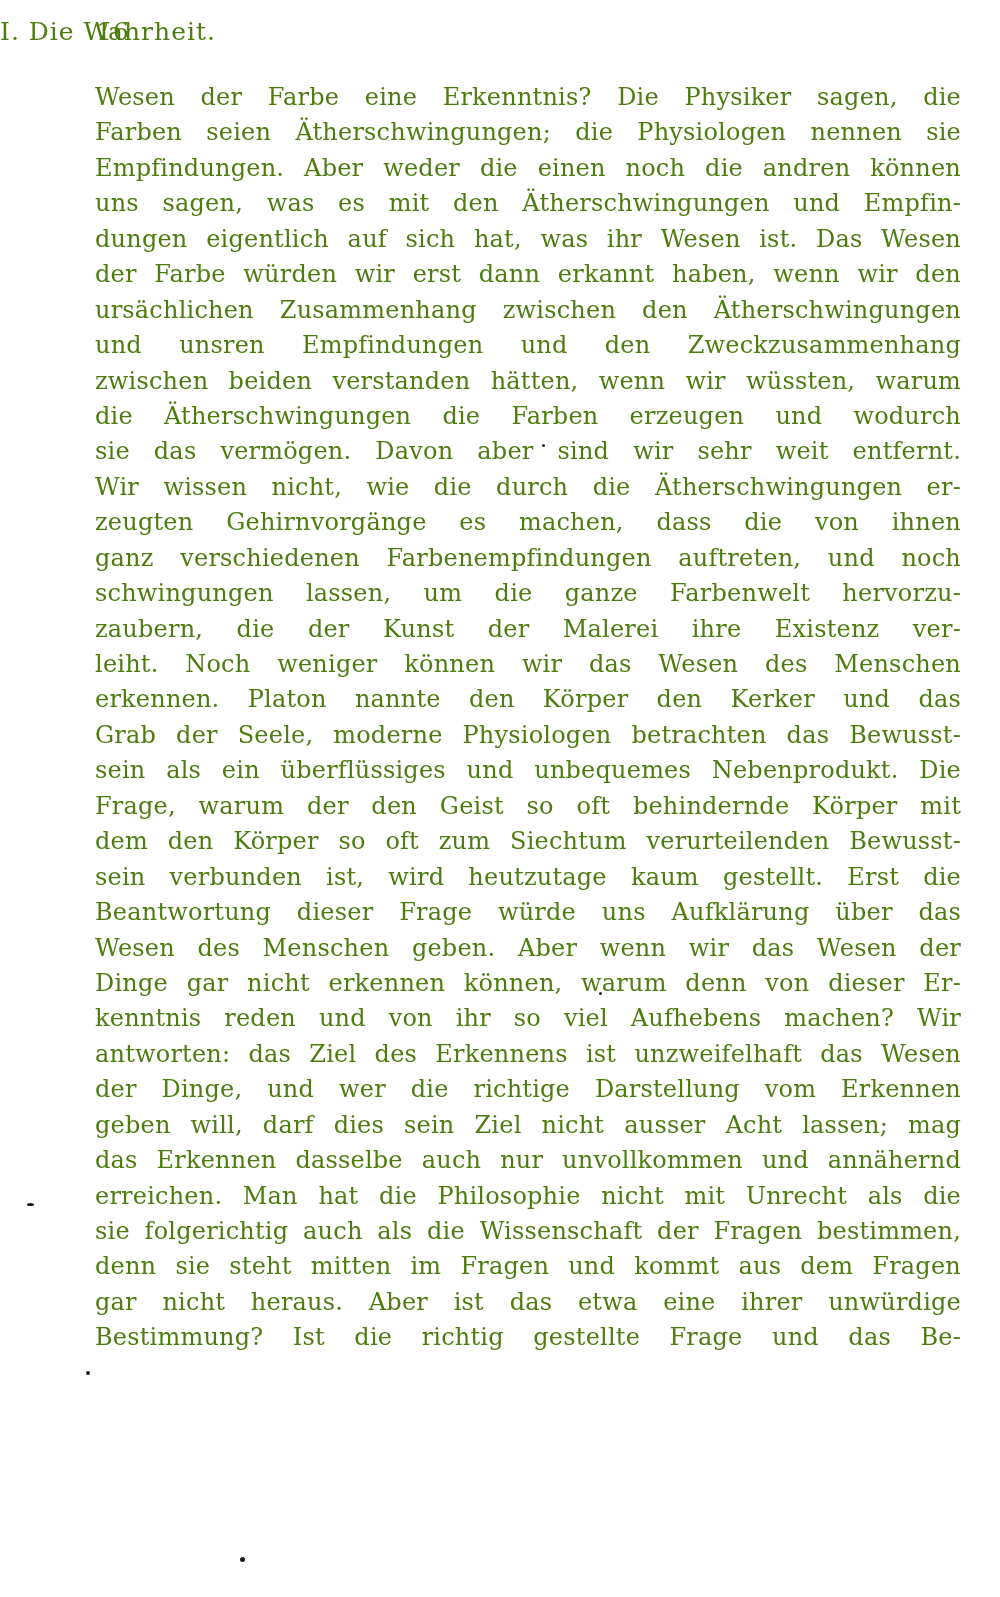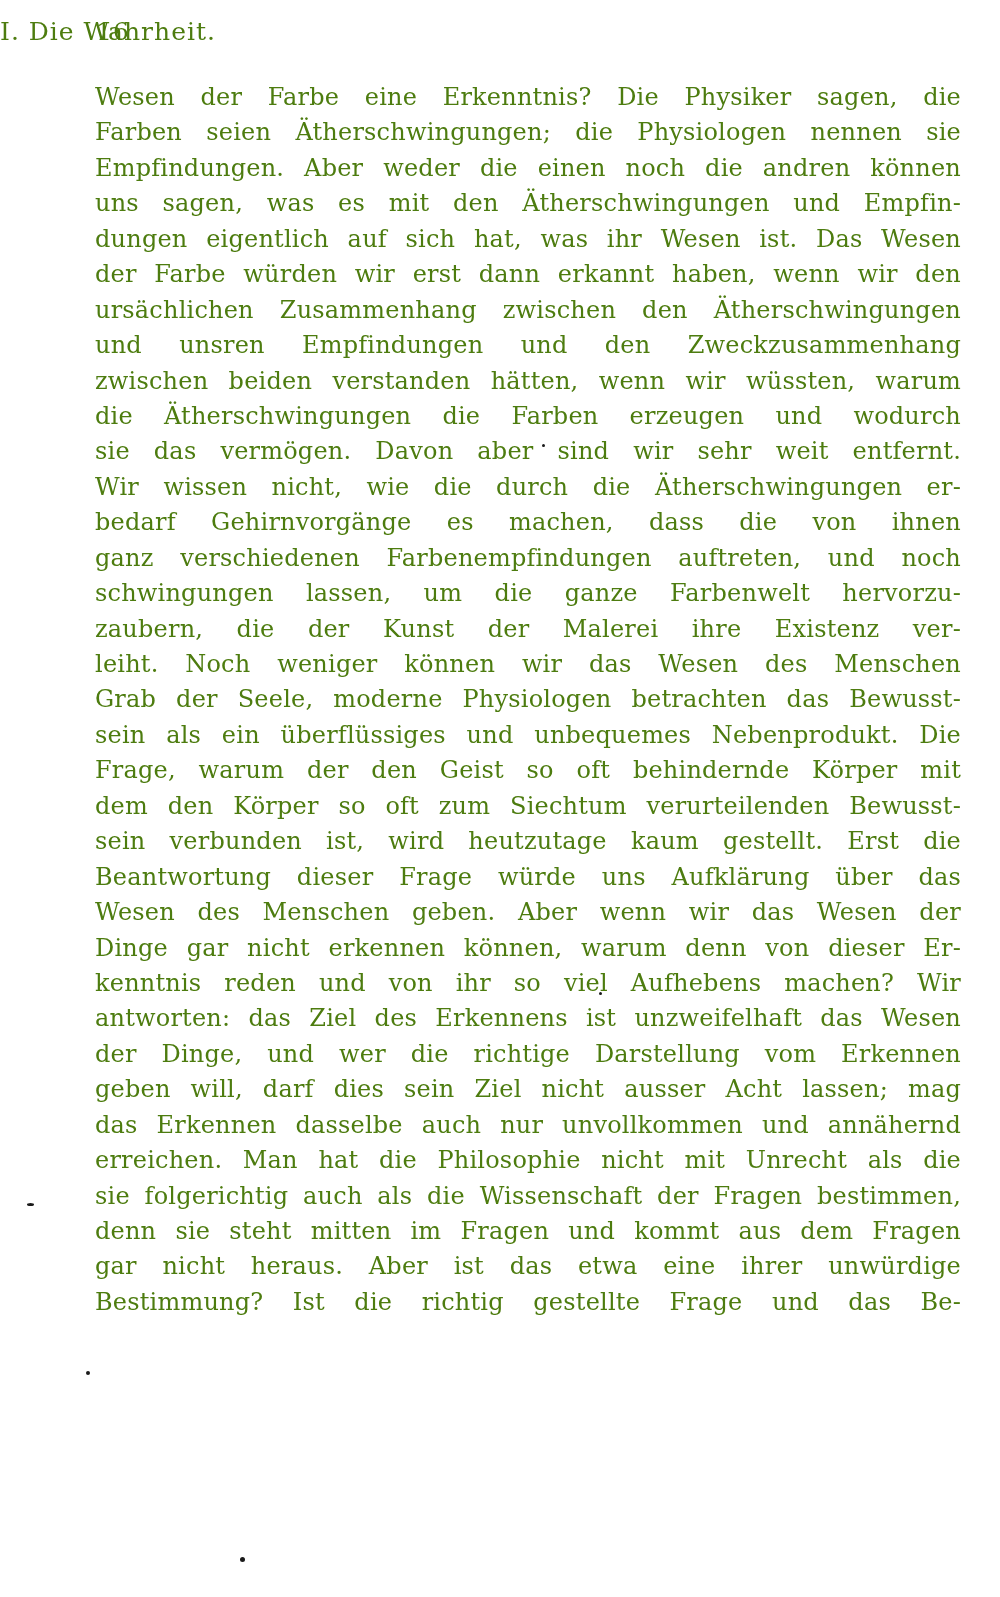--- a/index.html
+++ b/index.html
@@ -75,25 +75,26 @@
       <div class="line">Empfindungen. Aber weder die einen noch die andren können</div>
       <div class="line">uns sagen, was es mit den Ätherschwingungen und Empfin-</div>
       <div class="line">dungen eigentlich auf sich hat, was ihr Wesen ist. Das Wesen</div>
       <div class="line">der Farbe würden wir erst dann erkannt haben, wenn wir den</div>
       <div class="line">ursächlichen Zusammenhang zwischen den Ätherschwingungen</div>
       <div class="line">und unsren Empfindungen und den Zweckzusammenhang</div>
       <div class="line">zwischen beiden verstanden hätten, wenn wir wüssten, warum</div>
       <div class="line">die Ätherschwingungen die Farben erzeugen und wodurch</div>
       <div class="line">sie das vermögen. Davon aber sind wir sehr weit entfernt.</div>
       <div class="line">Wir wissen nicht, wie die durch die Ätherschwingungen er-</div>
-      <div class="line">bedarf Gehirnvorgänge es machen, dass die von ihnen</div>
+      <div class="line">zeugten Gehirnvorgänge es machen, dass die von ihnen</div>
       <div class="line">ganz verschiedenen Farbenempfindungen auftreten, und noch</div>
       <div class="line">schwingungen lassen, um die ganze Farbenwelt hervorzu-</div>
       <div class="line">zaubern, die der Kunst der Malerei ihre Existenz ver-</div>
       <div class="line">leiht. Noch weniger können wir das Wesen des Menschen</div>
+      <div class="line">erkennen. Platon nannte den Körper den Kerker und das</div>
       <div class="line">Grab der Seele, moderne Physiologen betrachten das Bewusst-</div>
       <div class="line">sein als ein überflüssiges und unbequemes Nebenprodukt. Die</div>
       <div class="line">Frage, warum der den Geist so oft behindernde Körper mit</div>
       <div class="line">dem den Körper so oft zum Siechtum verurteilenden Bewusst-</div>
       <div class="line">sein verbunden ist, wird heutzutage kaum gestellt. Erst die</div>
       <div class="line">Beantwortung dieser Frage würde uns Aufklärung über das</div>
       <div class="line">Wesen des Menschen geben. Aber wenn wir das Wesen der</div>
       <div class="line">Dinge gar nicht erkennen können, warum denn von dieser Er-</div>
       <div class="line">kenntnis reden und von ihr so viel Aufhebens machen? Wir</div>
       <div class="line">antworten: das Ziel des Erkennens ist unzweifelhaft das Wesen</div>

